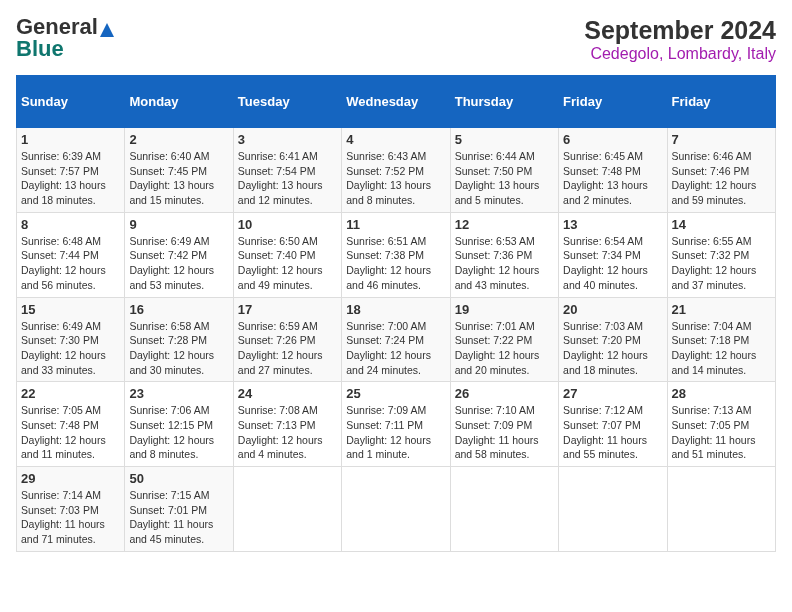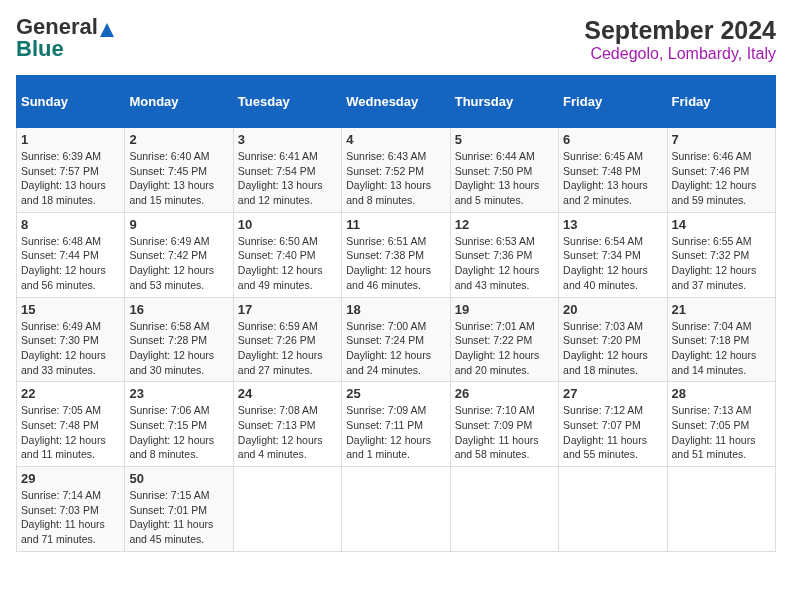--- a/index.html
+++ b/index.html
@@ -331,21 +331,21 @@
             <div>Sunrise: 7:05 AM</div>
             <div>Sunset: 7:48 PM</div>
             <div>Daylight: 12 hours</div>
             <div>and 11 minutes.</div>
           </div>
         </td>
         <td>
           <span class="day-num">23</span>
           <div class="cell-text">
             <div>Sunrise: 7:06 AM</div>
-            <div>Sunset: 7:15 PM</div>
+            <div>Sunset: 12:15 PM</div>
             <div>Daylight: 12 hours</div>
             <div>and 8 minutes.</div>
           </div>
         </td>
         <td>
           <span class="day-num">24</span>
           <div class="cell-text">
             <div>Sunrise: 7:08 AM</div>
             <div>Sunset: 7:13 PM</div>
             <div>Daylight: 12 hours</div>

